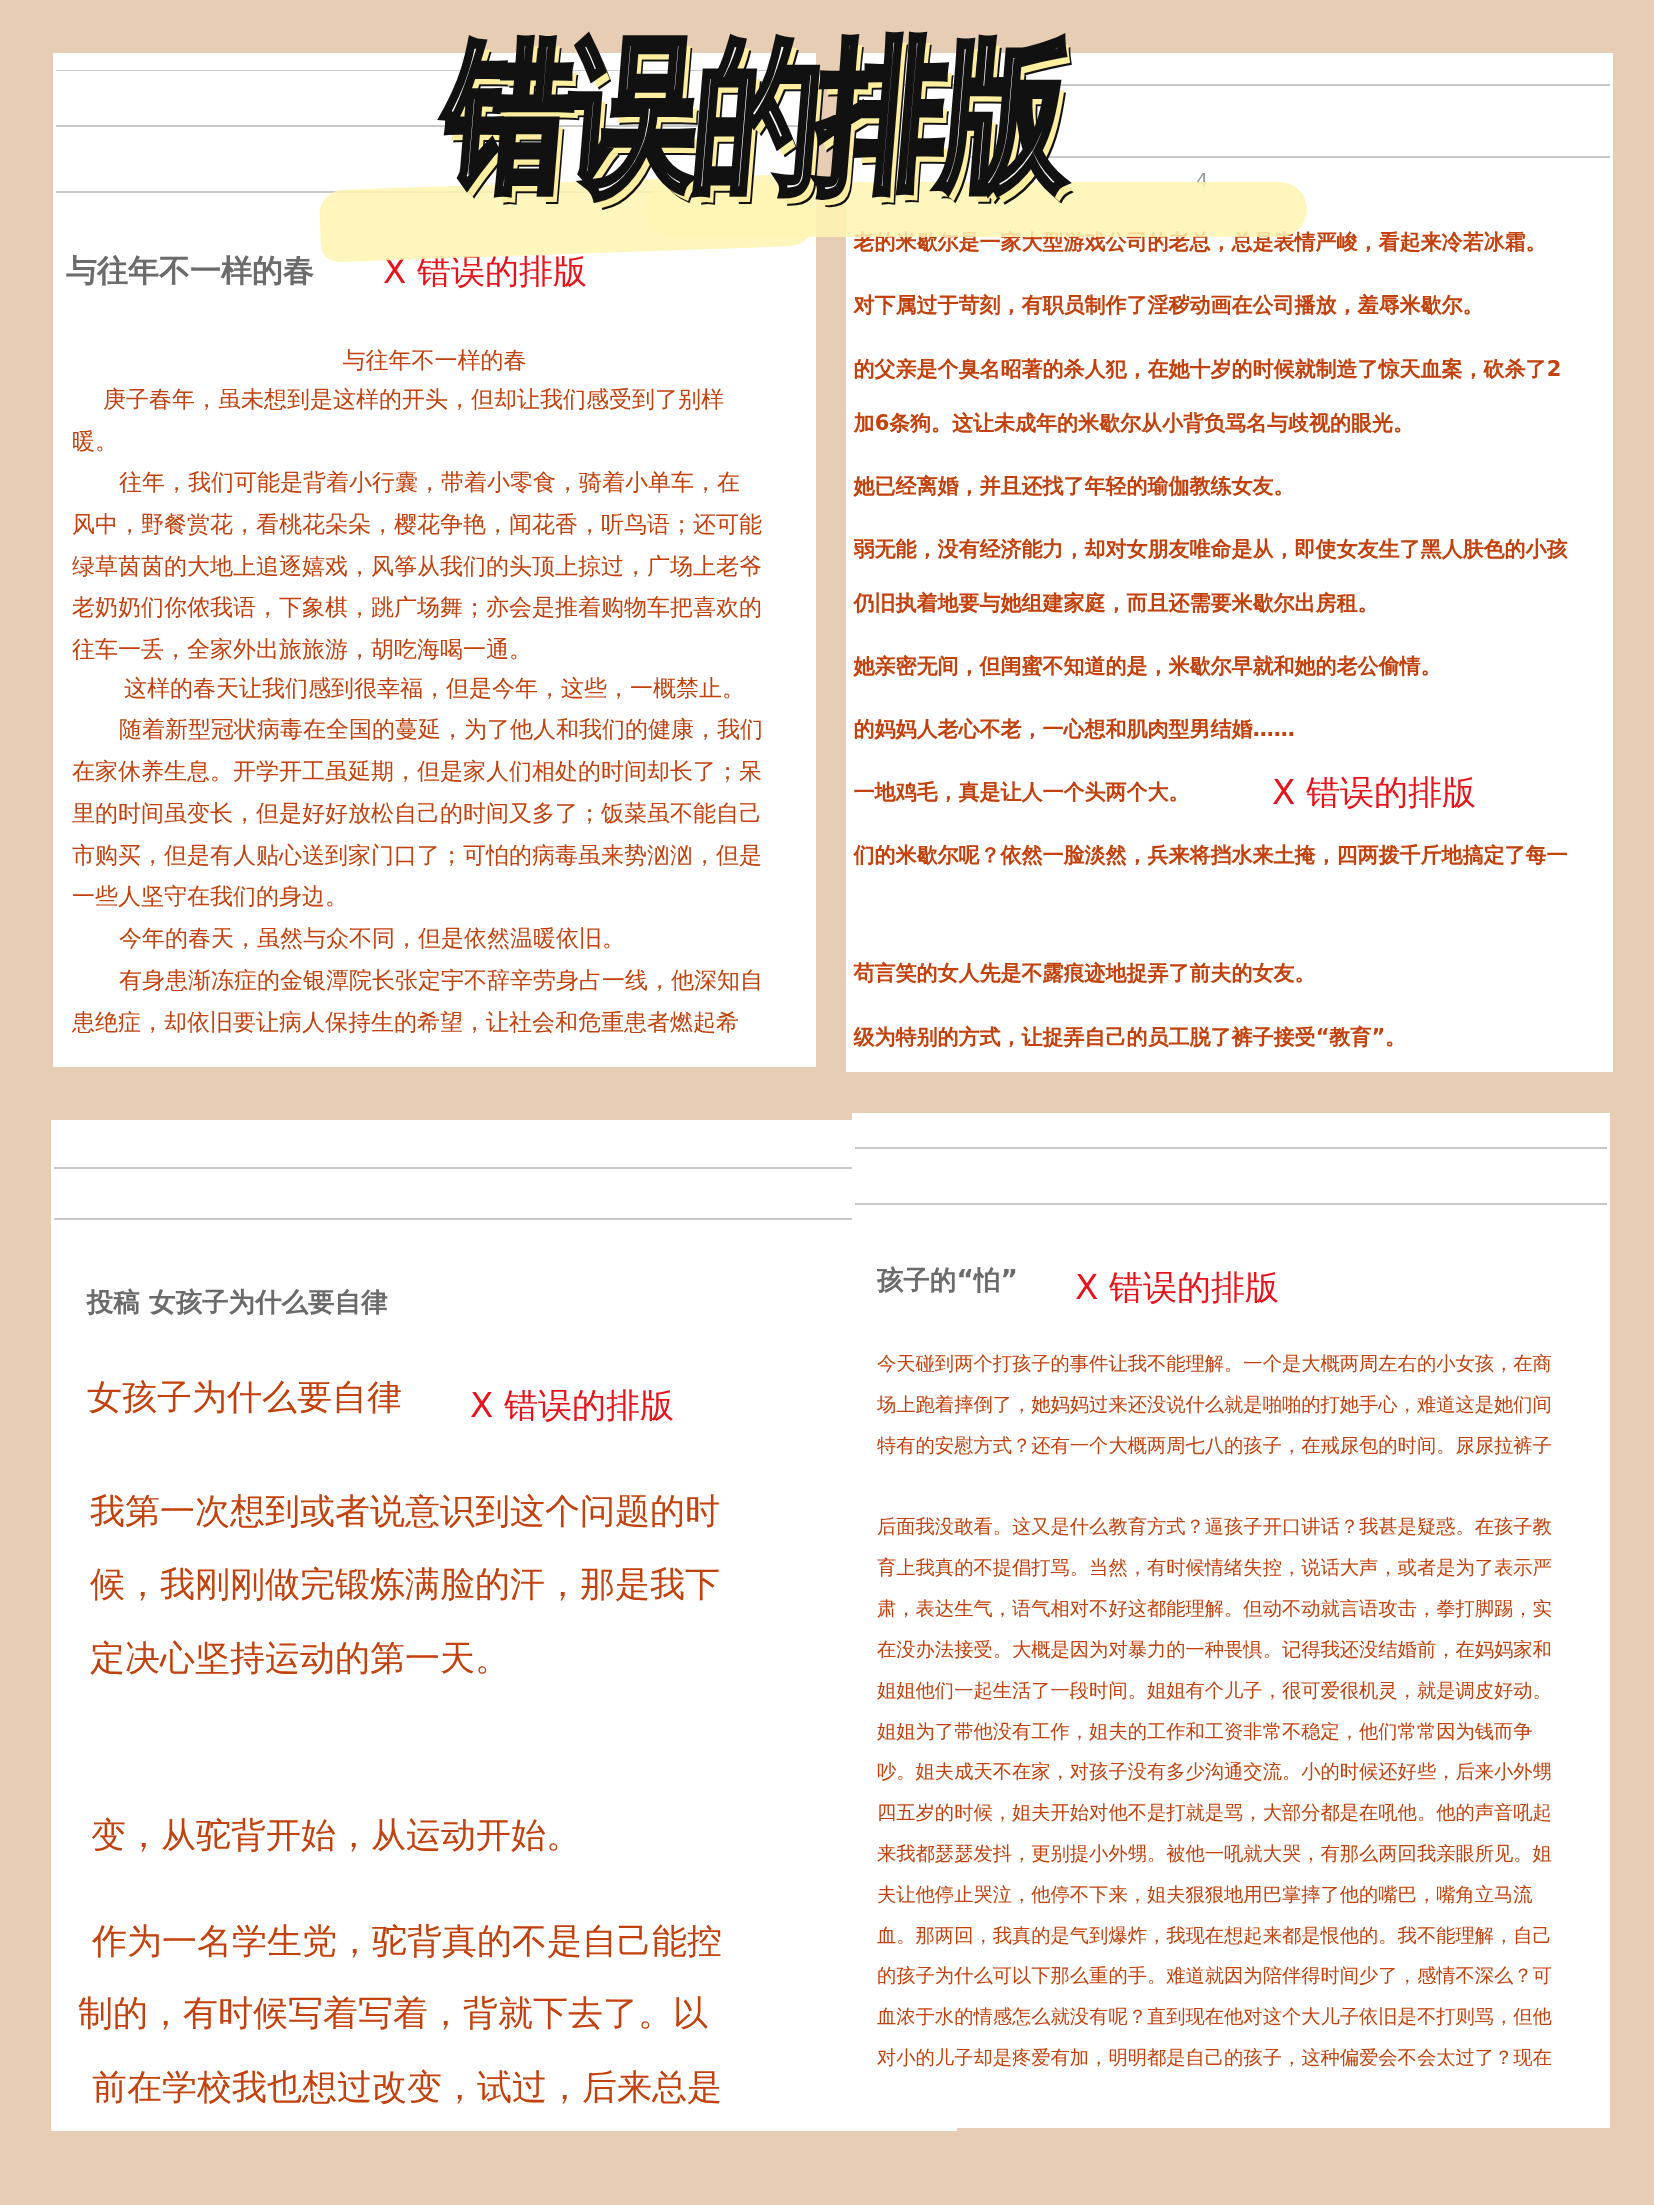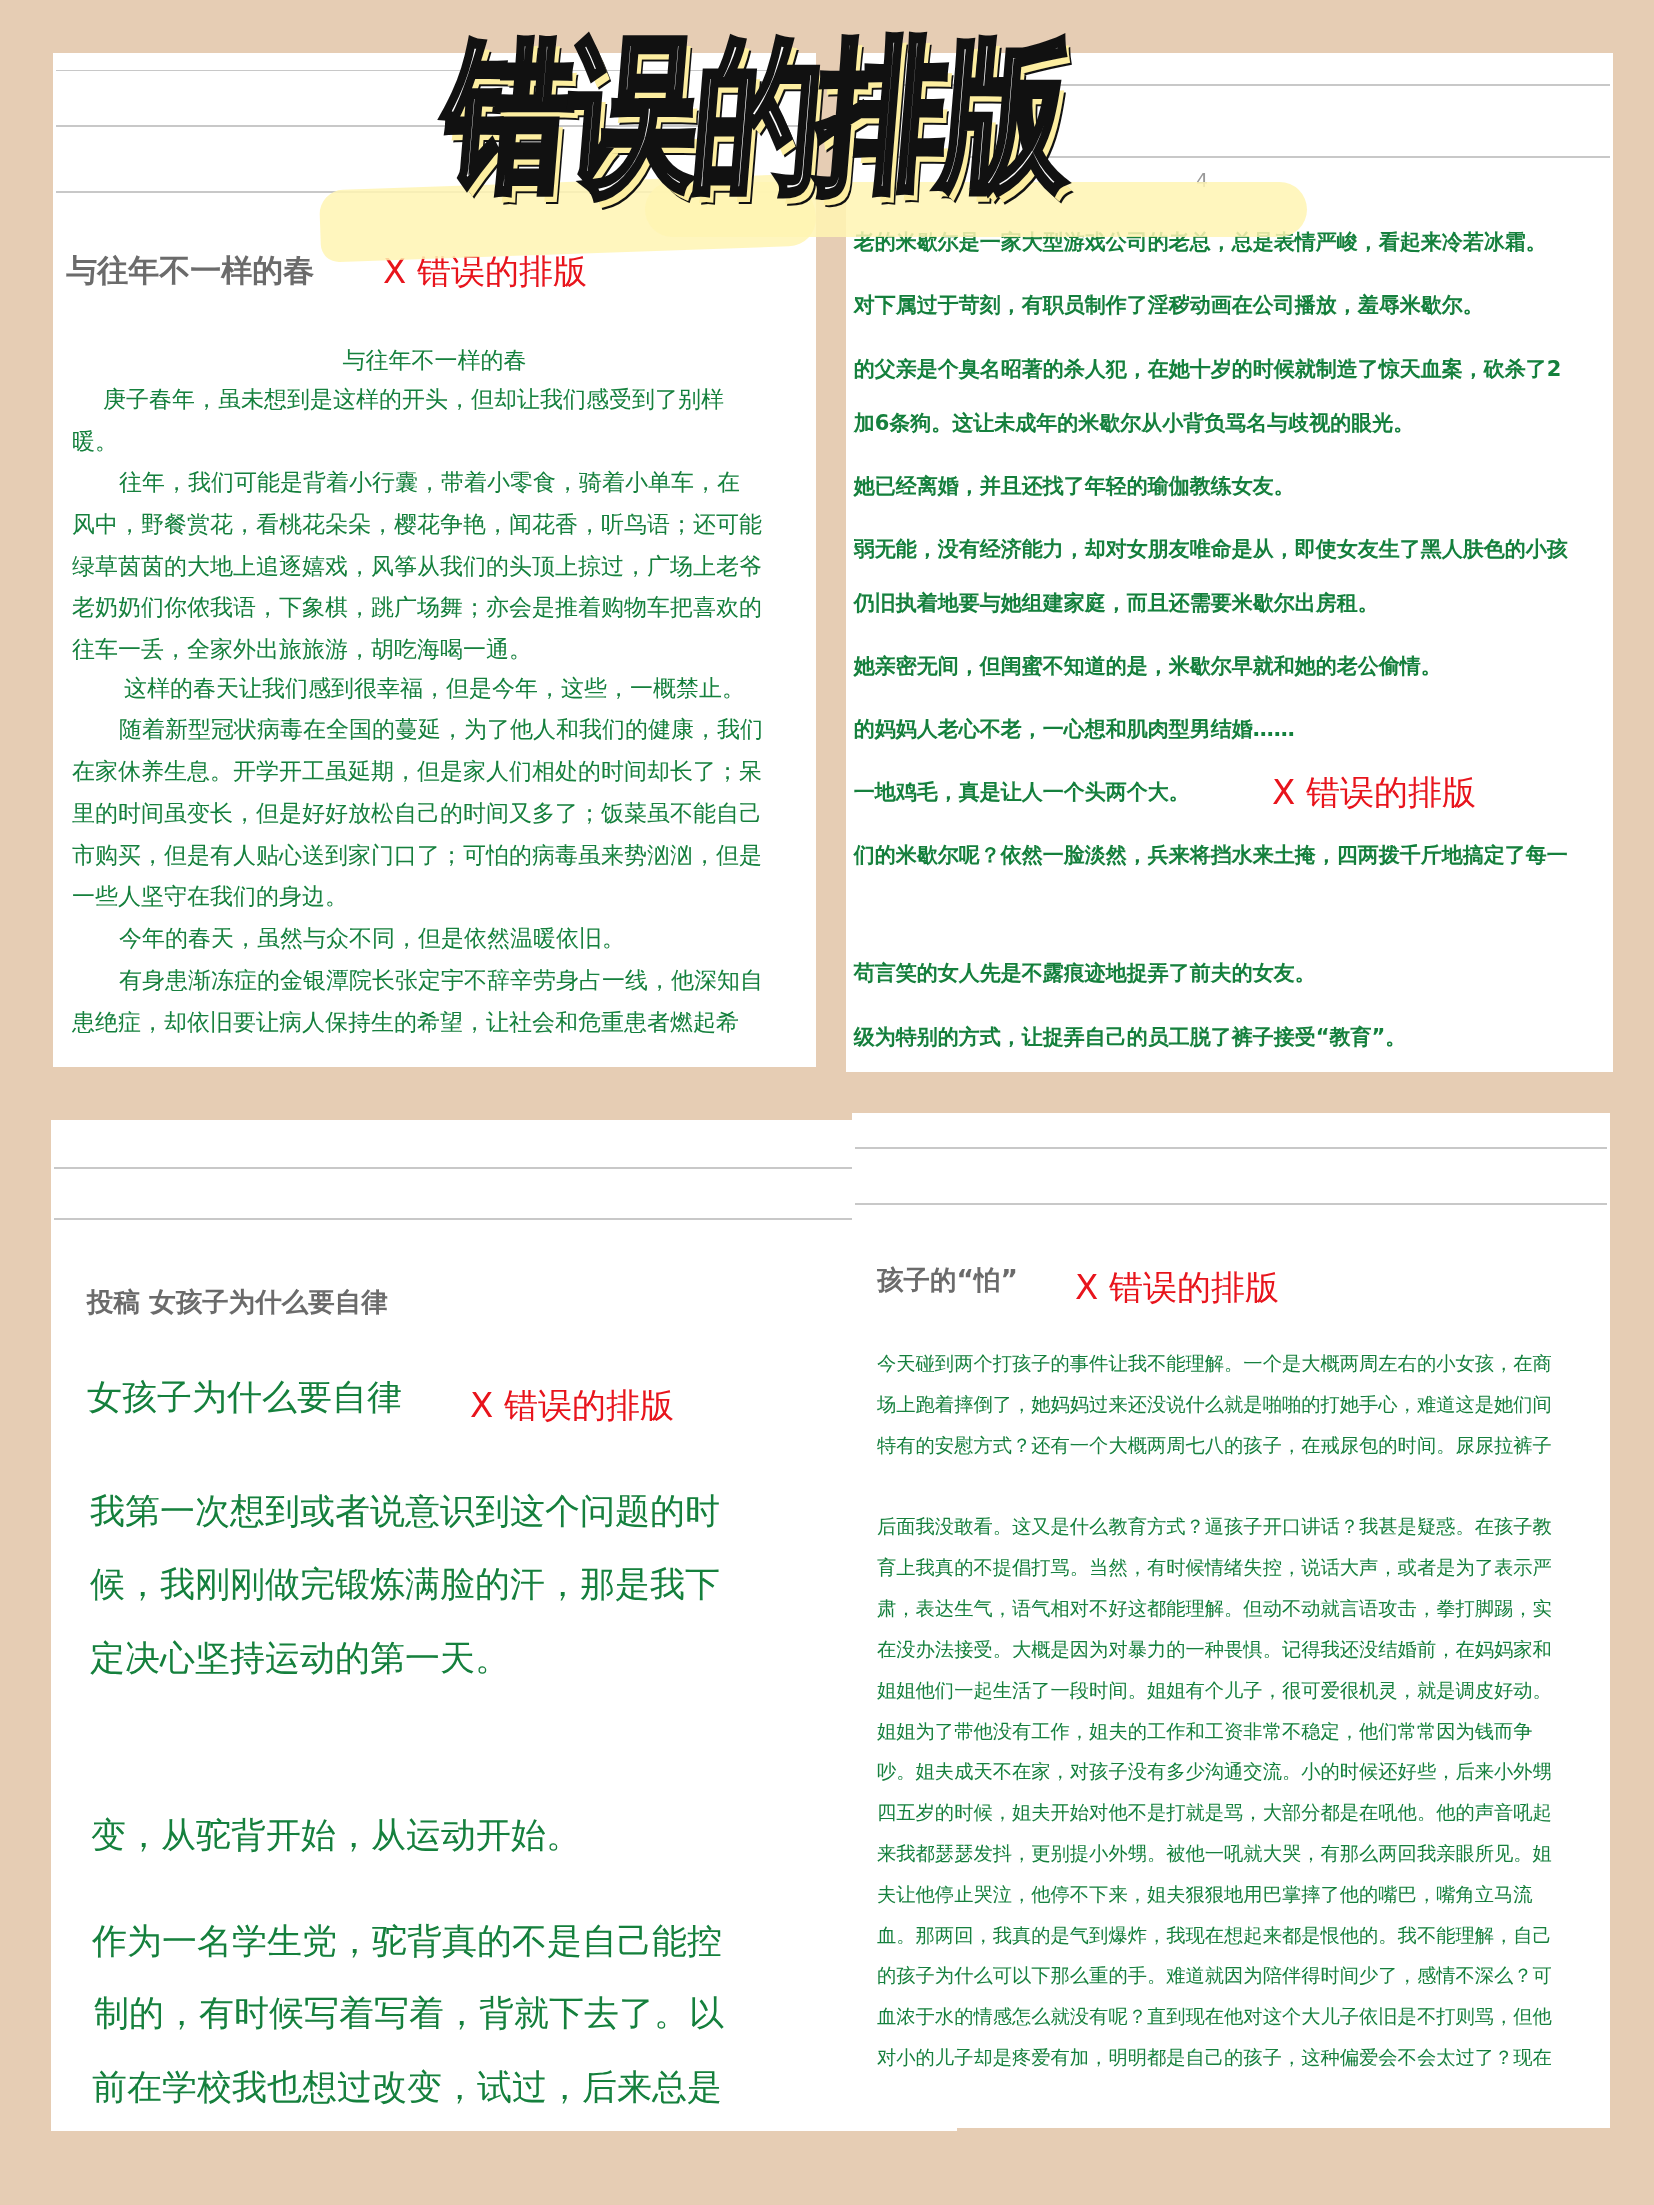--- a/index.html
+++ b/index.html
@@ -6,21 +6,21 @@
   body {
     width: 1654px; height: 2205px;
     background: #e6cdb4;
     position: relative; overflow: hidden;
     font-family: "DejaVu Sans", "Liberation Sans", sans-serif;
   }
   .panel {
     position: absolute; background: #ffffff; overflow: hidden;
   }
   .rule { position: absolute; left: 3.3px; right: 3.3px; height: 1.7px; background: #c8c8c8; }
-  .line { position: absolute; white-space: nowrap; color: #15803d; }
+  .line { position: absolute; white-space: nowrap; color: #c2410c; }
   .red-label { position: absolute; color: #e8141c; white-space: nowrap; font-size: 34px; }
   .gray-title { position: absolute; color: #6b6b6b; white-space: nowrap; font-weight: bold; }
 
   
   #p1 { left: 53px; top: 53px; width: 763px; height: 1014px; }
   #p1 .line { font-size: 23px; left: 19px; }
   
   #p2 { left: 846px; top: 53px; width: 767px; height: 1019px; }
   #p2 .line { font-size: 21px; left: 7.7px; font-weight: bold; }
   
@@ -98,21 +98,21 @@
   <div class="rule" style="top:47px;"></div>
   <div class="rule" style="top:98px;"></div>
   <div class="gray-title" style="left:36px; top:164px; font-size:26.5px;">投稿 女孩子为什么要自律</div>
   <div class="line" style="left:36px; top:254px; font-size:35px;">女孩子为什么要自律</div>
   <div class="red-label" style="left:419px; top:263px;">X 错误的排版</div>
   <div class="line" style="top:368px; left:39px;">我第一次想到或者说意识到这个问题的时</div>
   <div class="line" style="top:441px; left:39px;">候，我刚刚做完锻炼满脸的汗，那是我下</div>
   <div class="line" style="top:515px; left:39px;">定决心坚持运动的第一天。</div>
   <div class="line" style="top:692px; left:40px;">变，从驼背开始，从运动开始。</div>
   <div class="line" style="top:798px; left:41px;">作为一名学生党，驼背真的不是自己能控</div>
-  <div class="line" style="top:870px; left:43px;">制的，有时候写着写着，背就下去了。以</div>
+  <div class="line" style="top:870px; left:27px;">制的，有时候写着写着，背就下去了。以</div>
   <div class="line" style="top:944px; left:41px;">前在学校我也想过改变，试过，后来总是</div>
 </div>
 
 <div class="panel" id="p4">
   <div class="rule" style="top:34px;"></div>
   <div class="rule" style="top:90px;"></div>
   <div class="gray-title" style="left:25px; top:149px; font-size:26.5px;">孩子的“怕”</div>
   <div class="red-label" style="left:223px; top:152px;">X 错误的排版</div>
   <div class="line" style="top:237px;">今天碰到两个打孩子的事件让我不能理解。一个是大概两周左右的小女孩，在商</div>
   <div class="line" style="top:278px;">场上跑着摔倒了，她妈妈过来还没说什么就是啪啪的打她手心，难道这是她们间</div>

